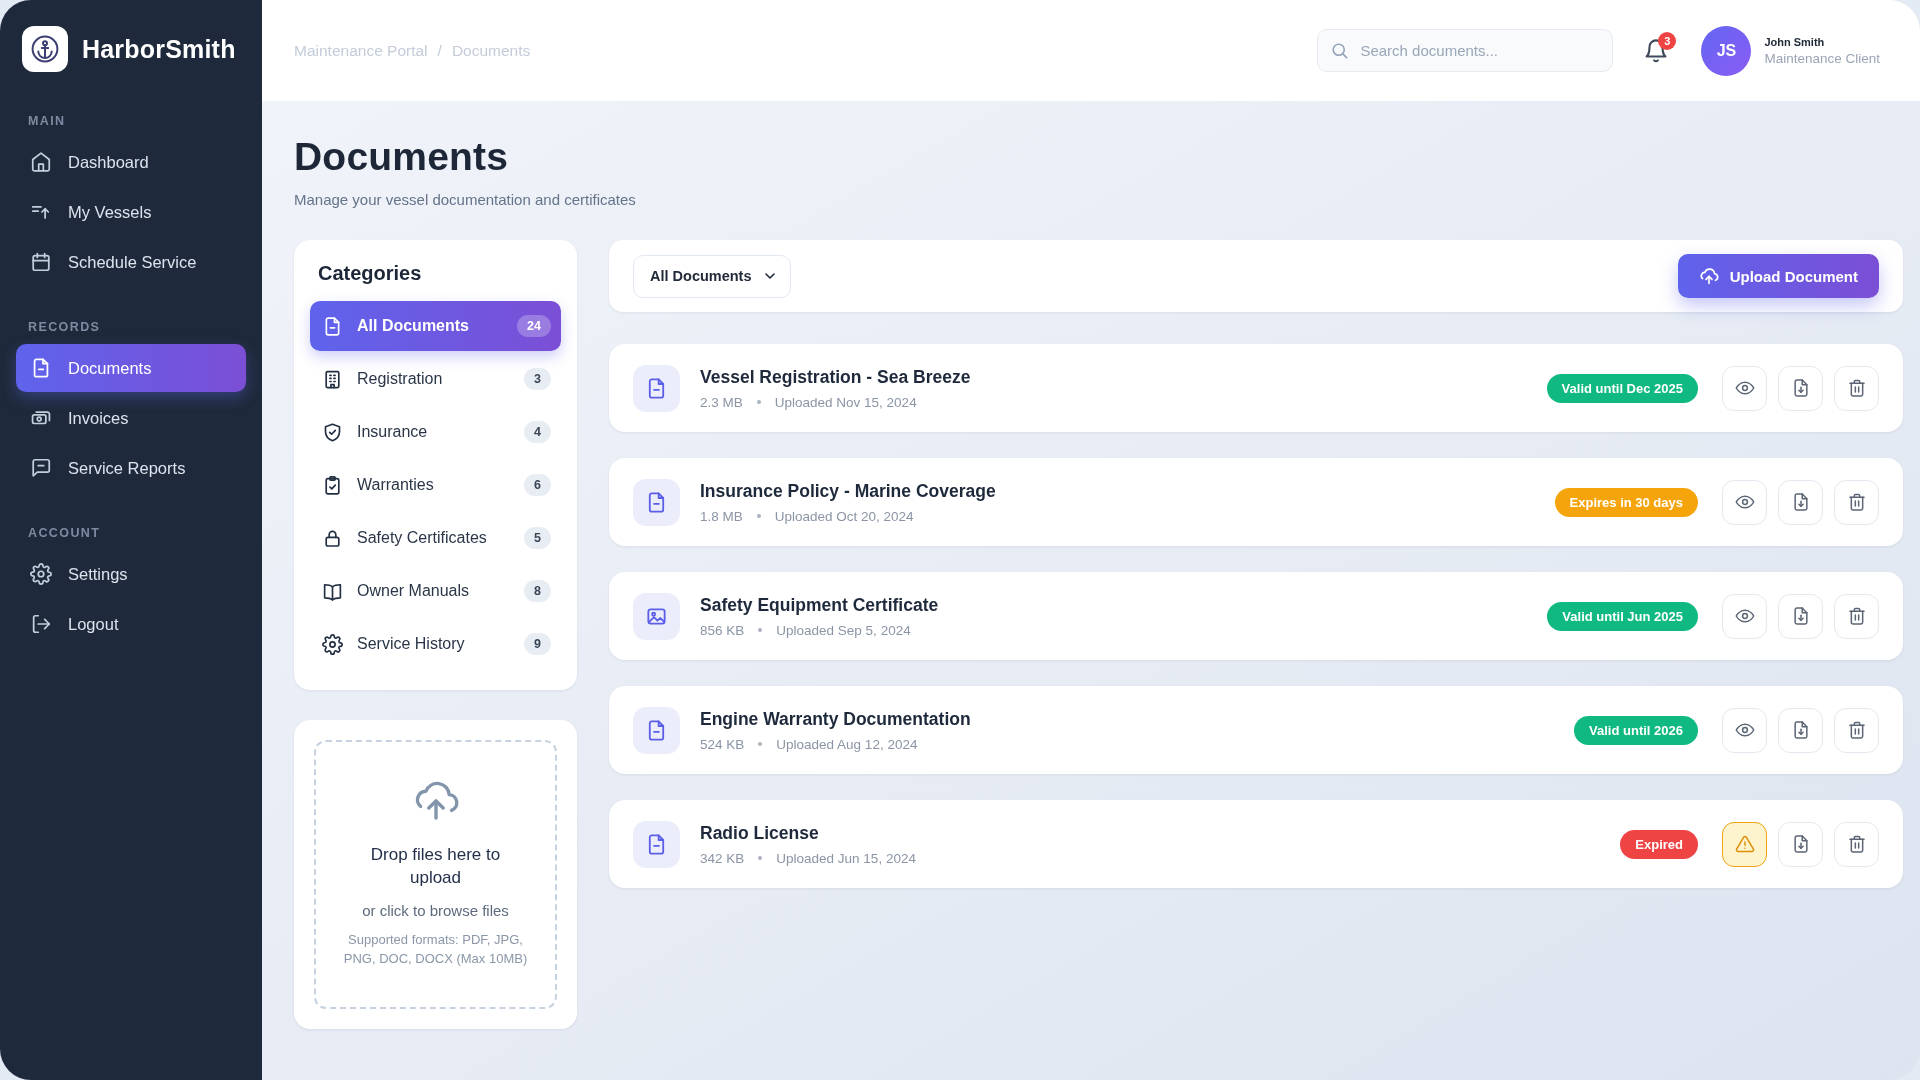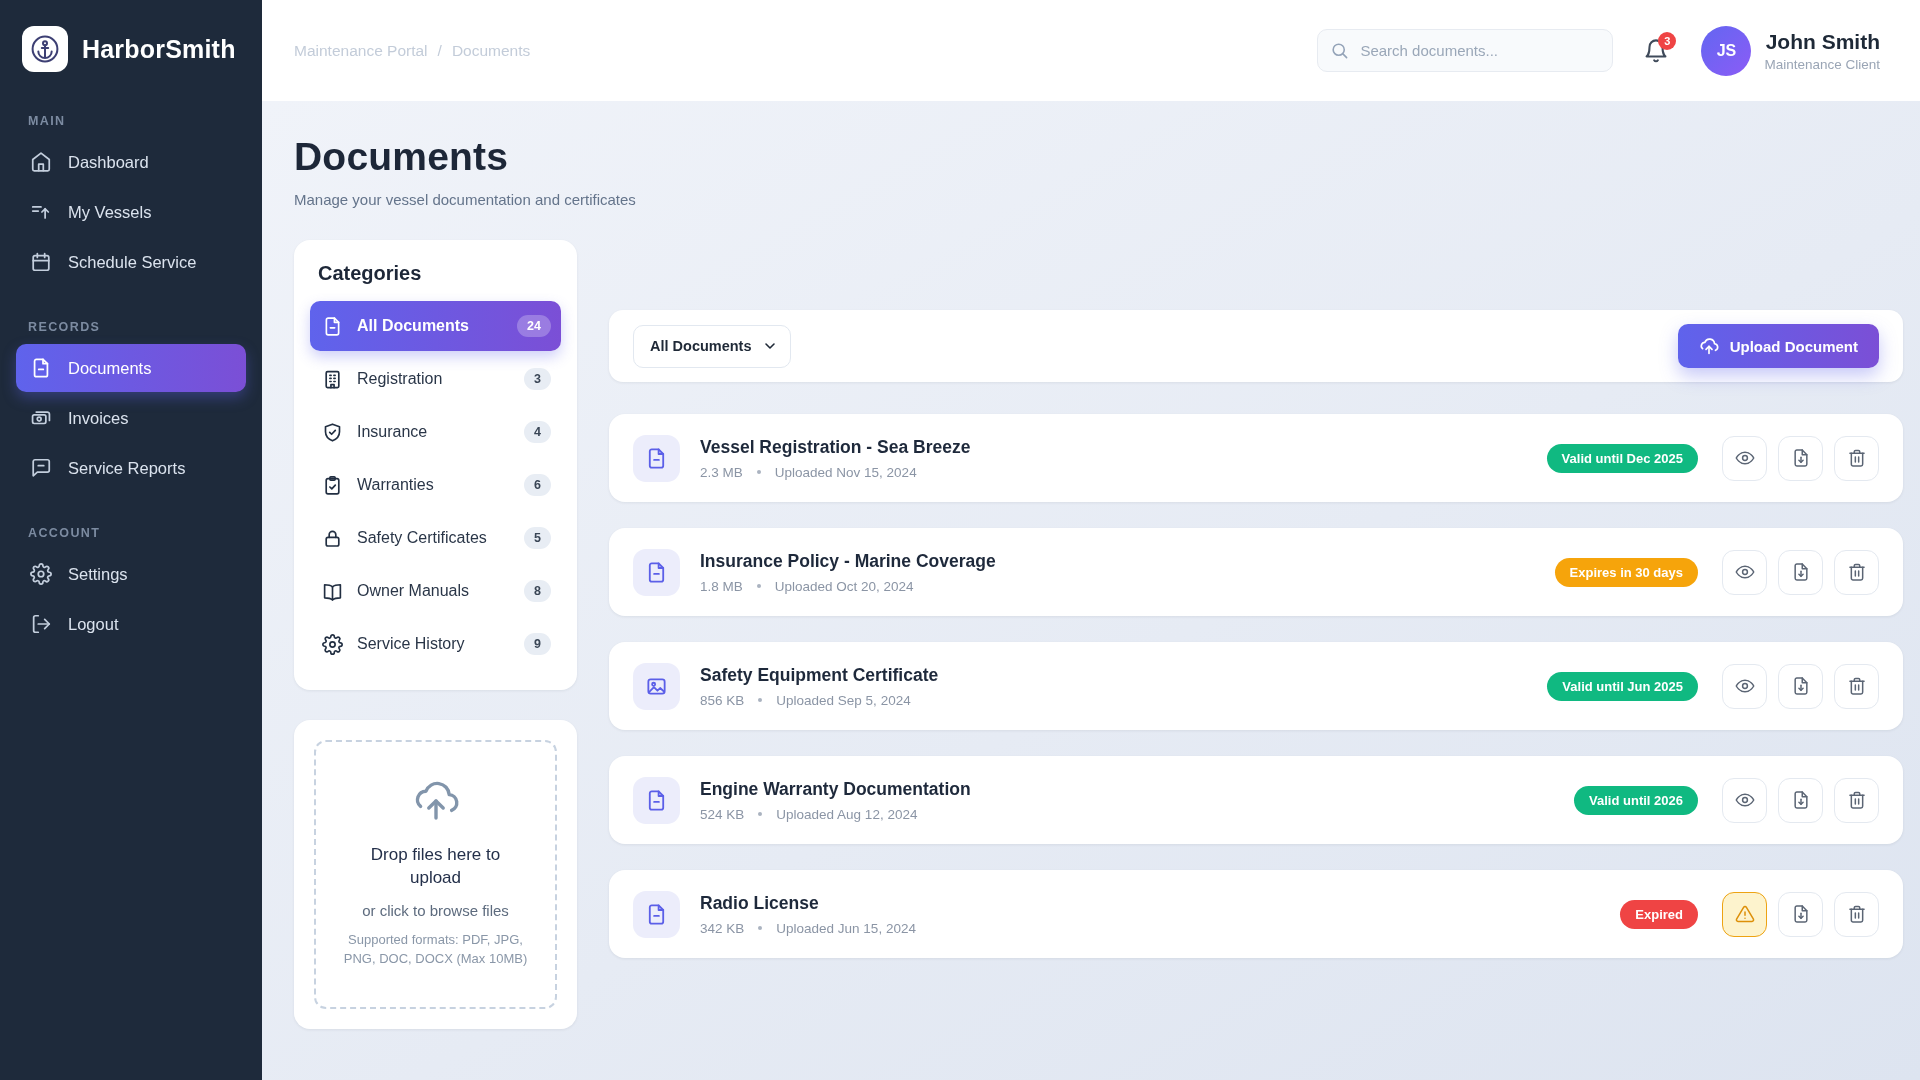--- a/index.html
+++ b/index.html
@@ -1,20 +1,20 @@
 <!DOCTYPE html>
 <html><head>
 <meta charset="utf-8">
 <title>HarborSmith – Documents</title>
 <style>
   * { margin:0; padding:0; box-sizing:border-box; }
   html,body { width:1920px; height:1080px; }
   body { font-family:"Liberation Sans","DejaVu Sans",sans-serif; background:#e4eaf3; }
 
-  .app { position:relative; width:1920px; height:1080px; display:flex; overflow:hidden; }
+  .app { position:relative; width:1920px; height:1080px; display:flex; overflow:hidden;border-radius:31px; }
 
   
   .sidebar { width:262px; min-width:262px; height:100%; background:#1e2a3b; color:#e2e8f0; display:flex; flex-direction:column; }
   .brand { display:flex; align-items:center; gap:14px; padding:26px 22px 10px 22px; }
   .brand-logo { width:46px; height:46px; background:#ffffff; border-radius:12px; display:flex; align-items:center; justify-content:center; }
   .brand-logo svg { width:32px; height:32px; stroke:#3d3f73; fill:none; stroke-width:1.5; stroke-linecap:round; stroke-linejoin:round; }
   .brand-name { font-size:25px; font-weight:700; color:#ffffff; letter-spacing:.2px; }
 
   .nav-section-label { margin:32px 0 10px 28px; font-size:12.5px; font-weight:700; letter-spacing:1.4px; color:#7c8ba1; }
   .nav { display:flex; flex-direction:column; padding:0 16px; }
@@ -31,29 +31,29 @@
   .topbar-right { margin-left:auto; display:flex; align-items:center; }
   .search-box { position:relative; width:296px; height:43px; }
   .search-box svg { position:absolute; left:13px; top:12px; width:19px; height:19px; stroke:#94a3b8; fill:none; stroke-width:2; stroke-linecap:round; }
   .search-box input { width:100%; height:100%; border:1.5px solid #e7ebf1; background:#f8fafc; border-radius:10px; padding:0 14px 0 42px; font-size:15px; color:#334155; outline:none; font-family:inherit; }
   .search-box input::placeholder { color:#9aa7b8; }
   .bell-wrap { position:relative; margin-left:30px; cursor:pointer; }
   .bell-wrap svg { width:26px; height:26px; stroke:#3f4a5a; fill:none; stroke-width:1.9; stroke-linecap:round; stroke-linejoin:round; display:block; }
   .bell-badge { position:absolute; top:-6px; right:-7px; min-width:18px; height:18px; background:#ef4444; color:#fff; border-radius:999px; font-size:11px; font-weight:700; display:flex; align-items:center; justify-content:center; padding:0 4px; }
   .user-chip { display:flex; align-items:center; gap:13px; margin-left:32px; cursor:pointer; }
   .avatar { width:50px; height:50px; border-radius:50%; background:linear-gradient(135deg,#6366f1,#8b5cf6); color:#fff; font-size:16px; font-weight:700; display:flex; align-items:center; justify-content:center; }
-  .user-name { font-size:21px; font-weight:700; color:#1e2937;text-align:right; }
+  .user-name { font-size:11px; font-weight:700; color:#1e2937; }
   .user-role { font-size:13.5px; color:#9aa5b5; margin-top:3px; }
 
   
   .content { flex:1; background:linear-gradient(150deg,#f0f3f9 0%,#e6ebf4 55%,#dde4f0 100%); padding:34px 17px 20px 32px; overflow:hidden; }
   .page-title { font-size:39px; font-weight:700; color:#1d2738; letter-spacing:.2px; }
   .page-subtitle { font-size:15px; color:#64748b; margin-top:12px; }
 
-  .content-row { display:flex; gap:32px; margin-top:32px; align-items:center; }
+  .content-row { display:flex; gap:32px; margin-top:32px; align-items:flex-start; }
 
   
   .left-col { width:283px; min-width:283px; display:flex; flex-direction:column; gap:30px; }
   .card { background:#ffffff; border-radius:16px; box-shadow:0 1px 3px rgba(16,24,40,.07); }
   .categories-card { padding:22px 16px 18px 16px; }
   .categories-title { font-size:20px; font-weight:700; color:#1d2738; margin:0 0 16px 8px; }
   .cat-item { display:flex; align-items:center; gap:14px; width:100%; height:50px; padding:0 10px 0 12px; border:none; background:transparent; border-radius:10px; cursor:pointer; font-family:inherit; margin-bottom:3px; }
   .cat-icon { width:21px; height:21px; color:#222f42; display:flex; }
   .cat-icon svg { width:21px; height:21px; stroke:currentColor; fill:none; stroke-width:1.9; stroke-linecap:round; stroke-linejoin:round; }
   .cat-label { flex:1; text-align:left; font-size:16px; color:#2a3648; }

